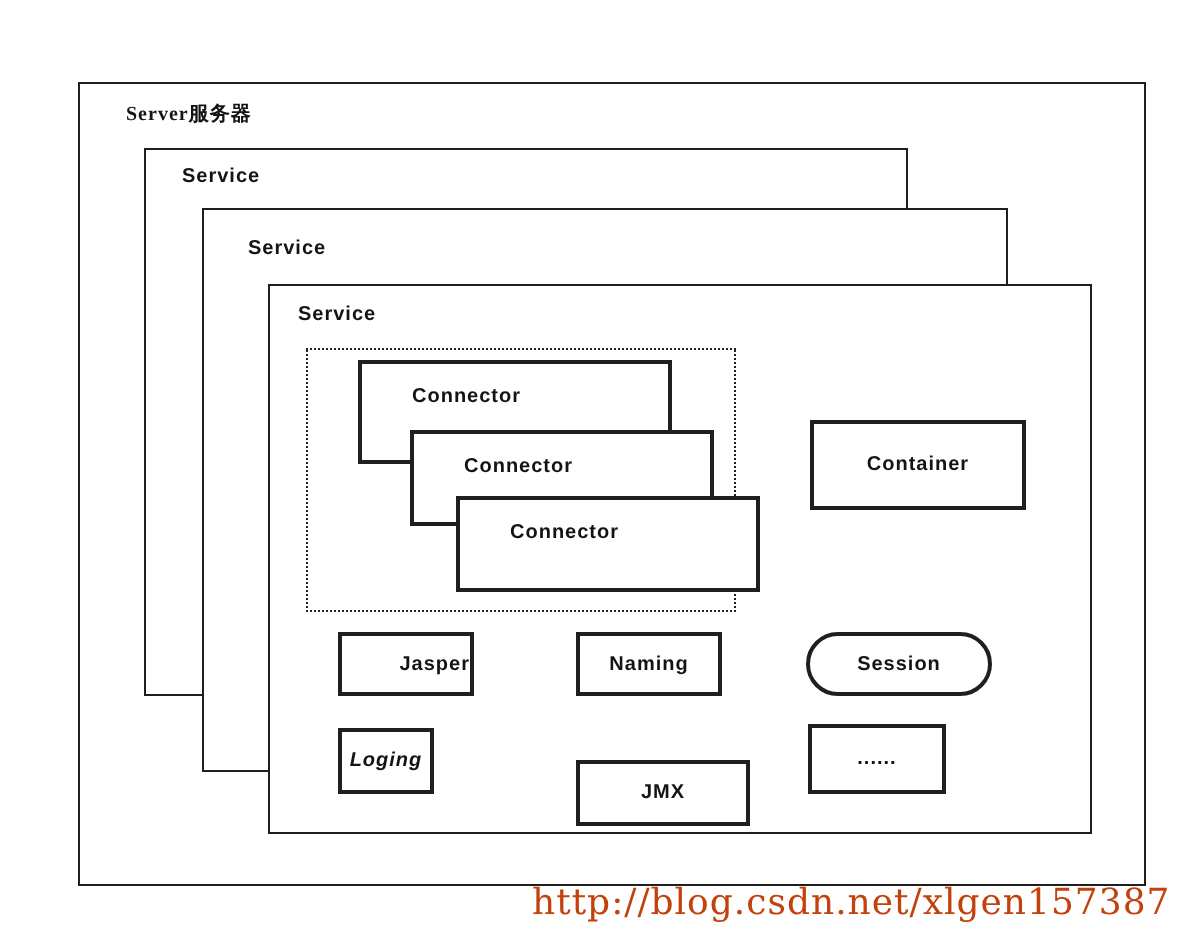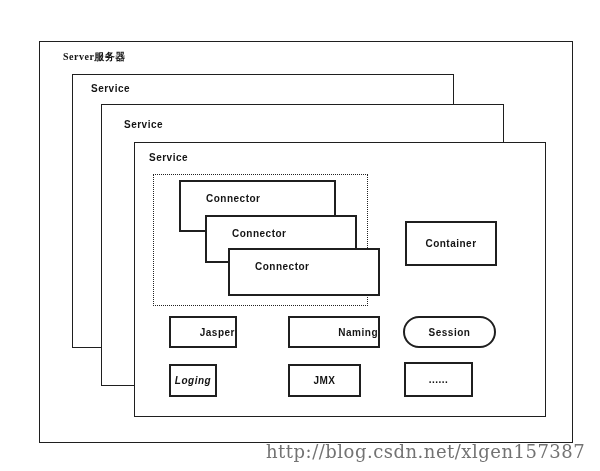--- a/index.html
+++ b/index.html
@@ -53,37 +53,37 @@
   #conn3 { left: 208px; top: 248px; width: 152px; height: 48px; z-index: 7; }
   .conn .corner-lbl { left: 25px; top: 11px; }
   
   .comp {
     border-width: 2px;
     z-index: 4;
     display: flex;
     align-items: center;
     justify-content: center;
   }
-  #container-box { left: 405px; top: 210px; width: 92px; height: 45px; margin-top: 11px; }
+  #container-box { left: 405px; top: 210px; width: 108px; height: 45px; }
   #jasper  { left: 169px; top: 316px; width: 68px; height: 32px; justify-content: flex-end; }
-  #naming  { left: 288px; top: 316px; width: 92px; height: 32px; justify-content: flex-end; }
+  #naming  { left: 288px; top: 316px; width: 73px; height: 32px; }
   #session { left: 403px; top: 316px; width: 93px; height: 32px; border-radius: 16px; }
   #loging  { left: 169px; top: 364px; width: 48px; height: 33px; font-style: italic; }
-  #jmx     { left: 288px; top: 364px; width: 73px; height: 33px; text-align: center; }
+  #jmx     { left: 288px; top: 380px; width: 87px; height: 33px; text-align: center; }
   #dots    { left: 404px; top: 362px; width: 69px; height: 35px; }
   
   #watermark {
     position: absolute;
     left: 266px;
     top: 441px;
     z-index: 10;
     font-family: "DejaVu Serif", serif;
     font-size: 18px;
     letter-spacing: 0.5px;
-    color: #737373;
+    color: #c2410c;
     white-space: nowrap;
   }
 </style>
 </head>
 <body>
 
 <div class="stage">
 
   <div class="box" id="server">
     <span class="lbl corner-lbl">Server服务器</span>

